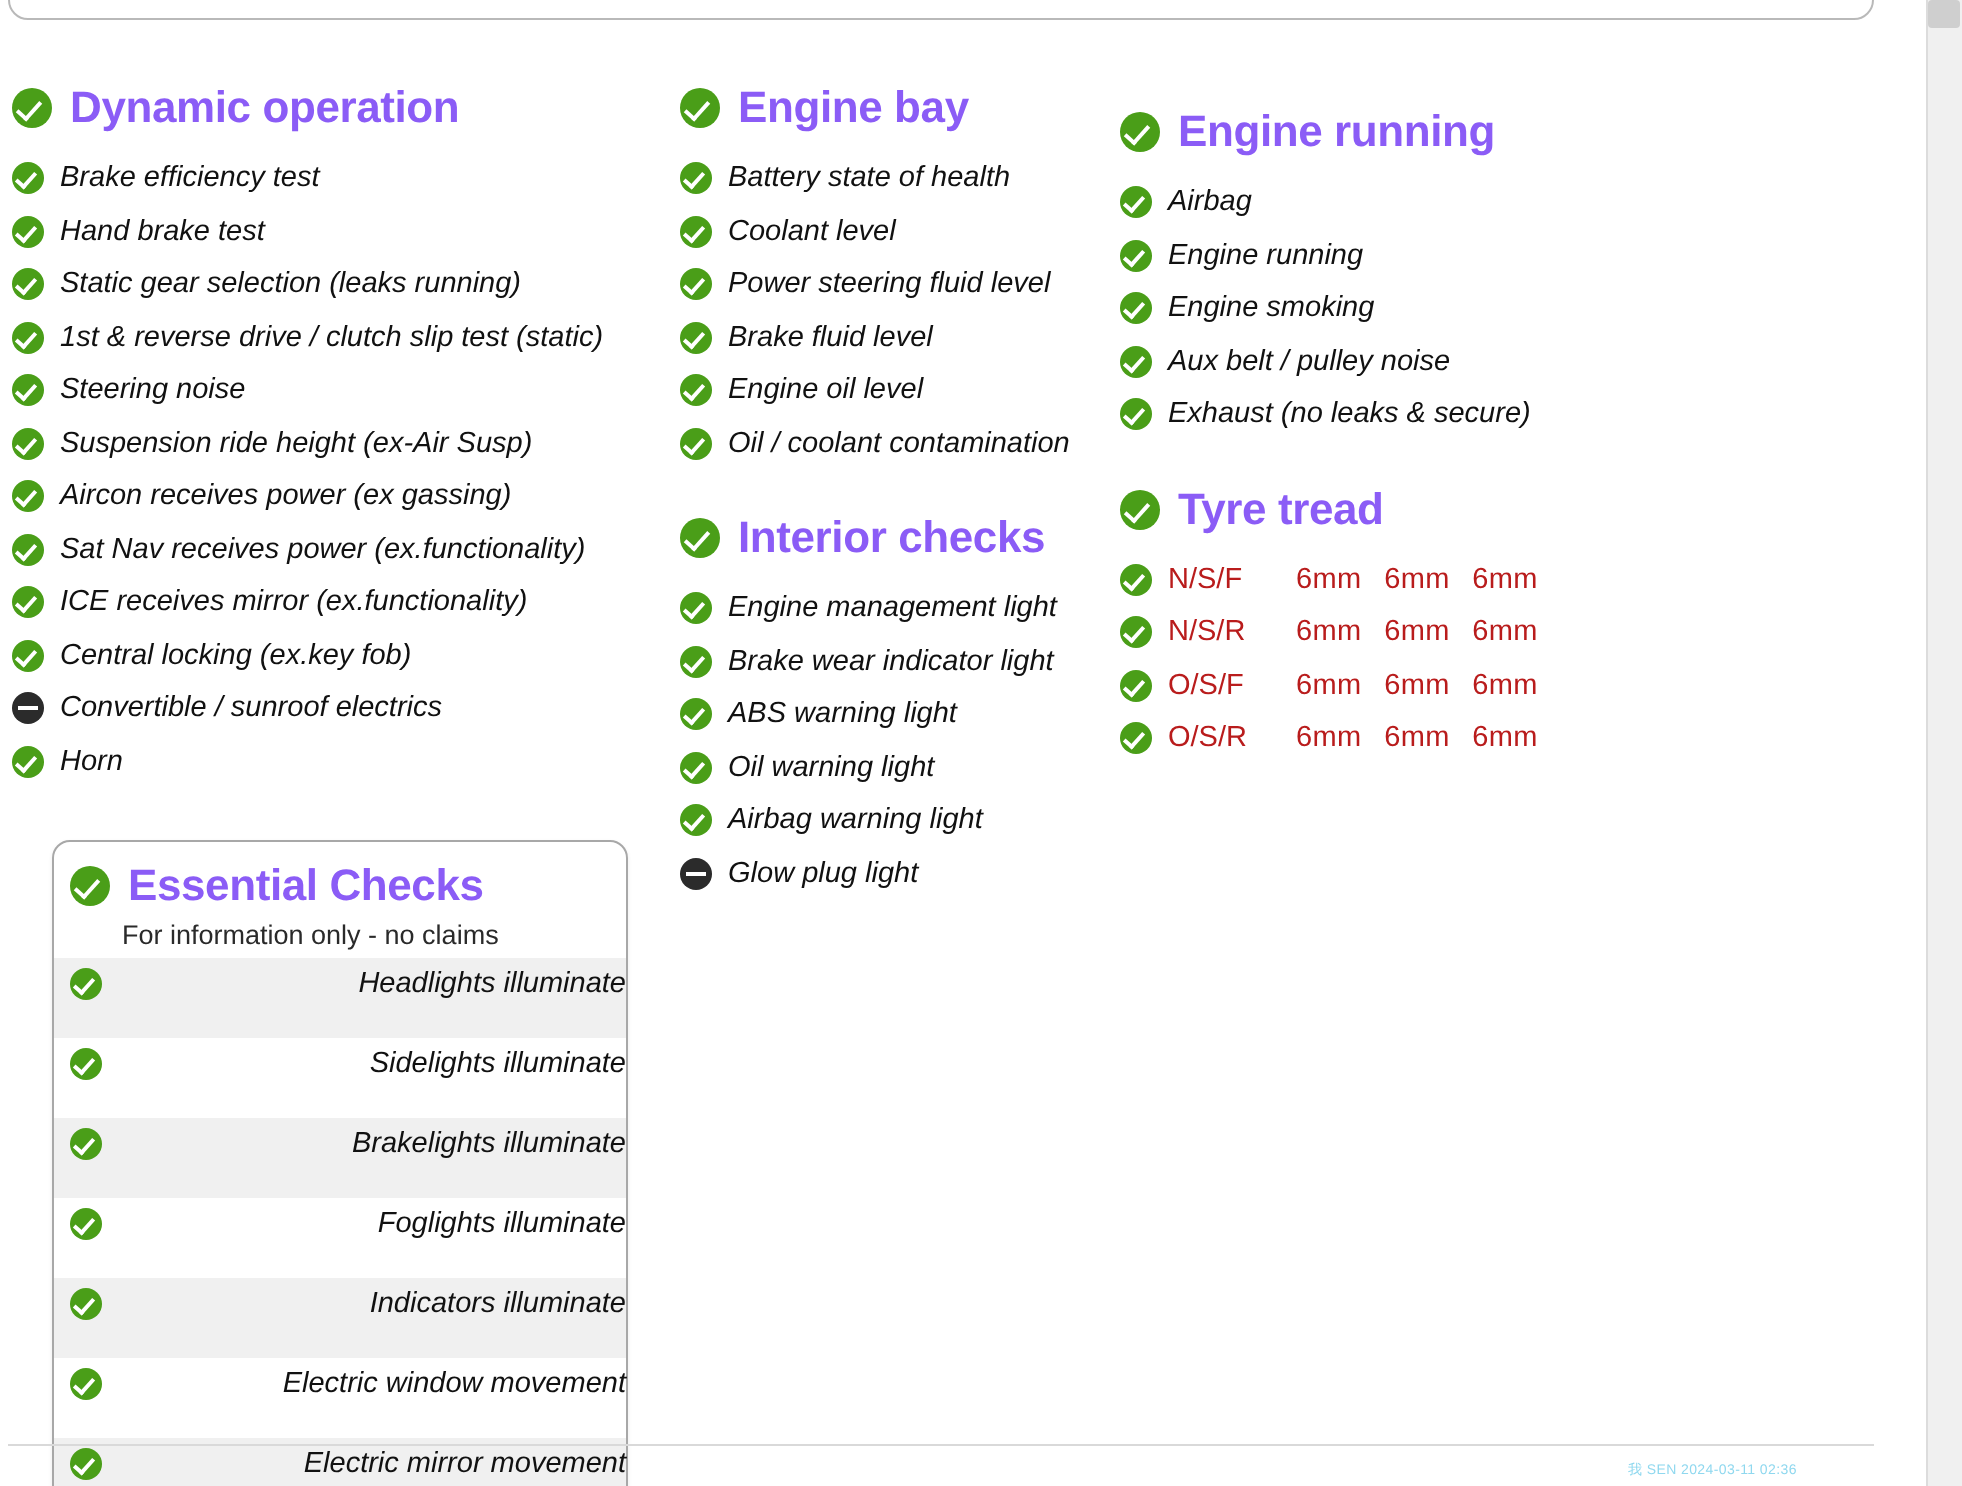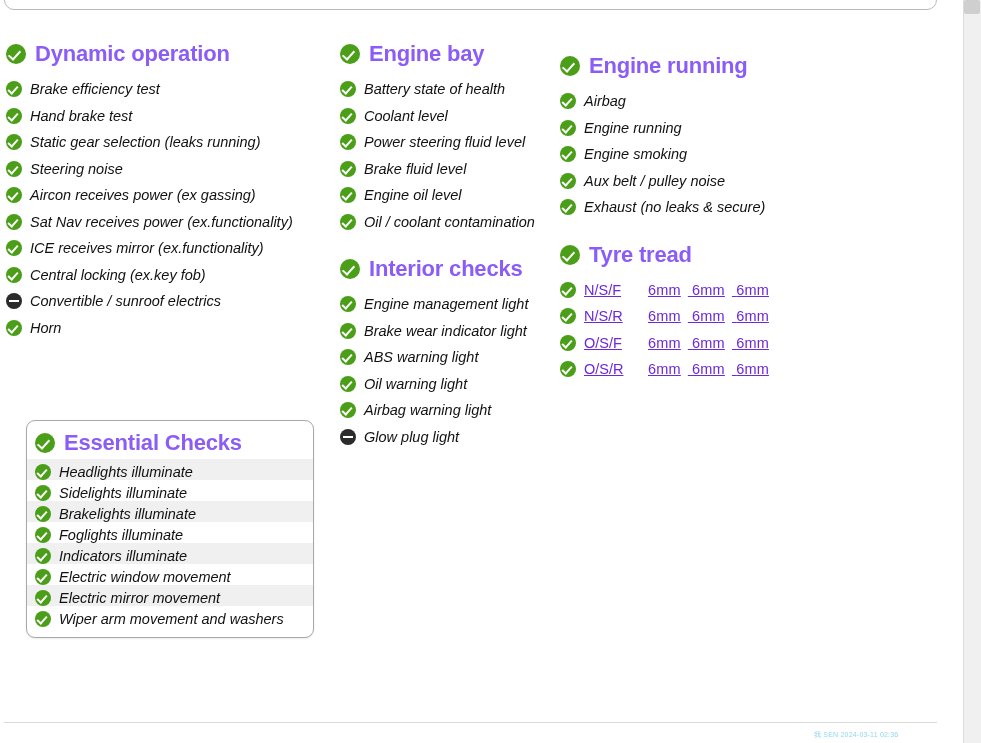--- a/index.html
+++ b/index.html
@@ -154,38 +154,38 @@
   .essential-note {
     font-size: 13.5px;
     color: #2a2a2a;
     margin: 2px 0 2px 34px;
     line-height: 18px;
   }
   .essential-panel ul.checklist {
     margin: 0;
   }
   .essential-panel ul.checklist li {
-    padding: 5px 0 0 8px;
+    padding: 5px 0 19px 8px;
     font-size: 14.5px;
+    justify-content: space-between;
   }
   .essential-panel ul.checklist li:nth-child(odd) {
     background: #f0f0f0;
   }
   .essential-panel ul.checklist li:nth-child(even) {
     background: #ffffff;
   }
 
   
   .tyre-row {
     display: flex;
     align-items: flex-end;
     font-size: 14.5px;
-    color: #6d28d9;
+    color: #b91c1c;
     padding: 5px 0 5.5px 0;
-    text-decoration: underline;
   }
   .tyre-row .tick { margin-right: 8px; }
   .tyre-row .pos { width: 64px; display: inline-block; }
   .tyre-row .depths { display: inline-block; letter-spacing: 0.2px; }
   .tyre-row .depths span { margin-right: 7px; }
 
   .footer-note {
     position: absolute;
     left: 814px;
     top: 730px;
@@ -227,21 +227,29 @@
         <li>
           <span class="tick"></span>
           <span class="label">Hand brake test</span>
         </li>
         <li>
           <span class="tick"></span>
           <span class="label">Static gear selection (leaks running)</span>
         </li>
         <li>
           <span class="tick"></span>
+          <span class="label">1st &amp; reverse drive / clutch slip test (static)</span>
+        </li>
+        <li>
+          <span class="tick"></span>
           <span class="label">Steering noise</span>
+        </li>
+        <li>
+          <span class="tick"></span>
+          <span class="label">Suspension ride height (ex-Air Susp)</span>
         </li>
         <li>
           <span class="tick"></span>
           <span class="label"> Aircon receives power (ex gassing)</span>
         </li>
         <li>
           <span class="tick"></span>
           <span class="label">Sat Nav receives power (ex.functionality)</span>
         </li>
         <li>
@@ -261,20 +269,21 @@
           <span class="label">Horn</span>
         </li>
       </ul>
     </div>
 
     <div class="essential-panel">
       <h2 class="section-title">
         <span class="tick"></span>
         <span>Essential Checks</span>
       </h2>
+      <div class="essential-note">For information only - no claims</div>
       <ul class="checklist">
         <li>
           <span class="tick"></span>
           <span class="label">Headlights illuminate</span>
         </li>
         <li>
           <span class="tick"></span>
           <span class="label">Sidelights illuminate</span>
         </li>
         <li>

